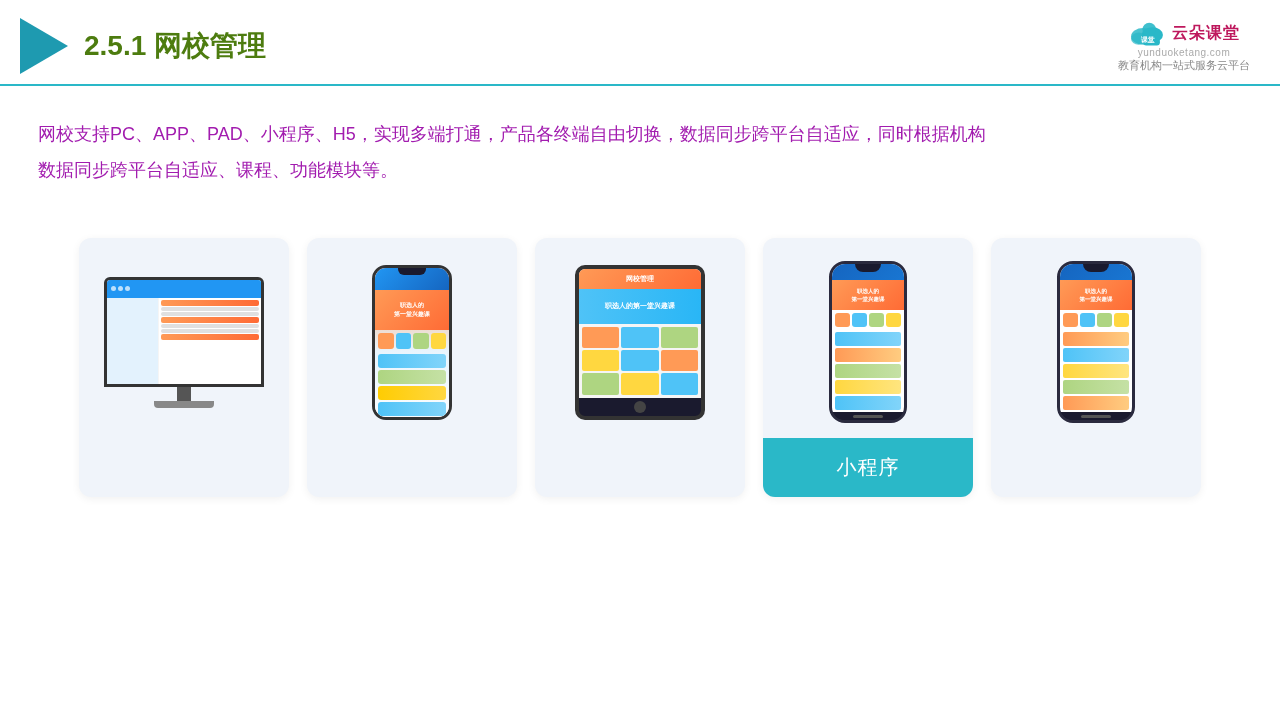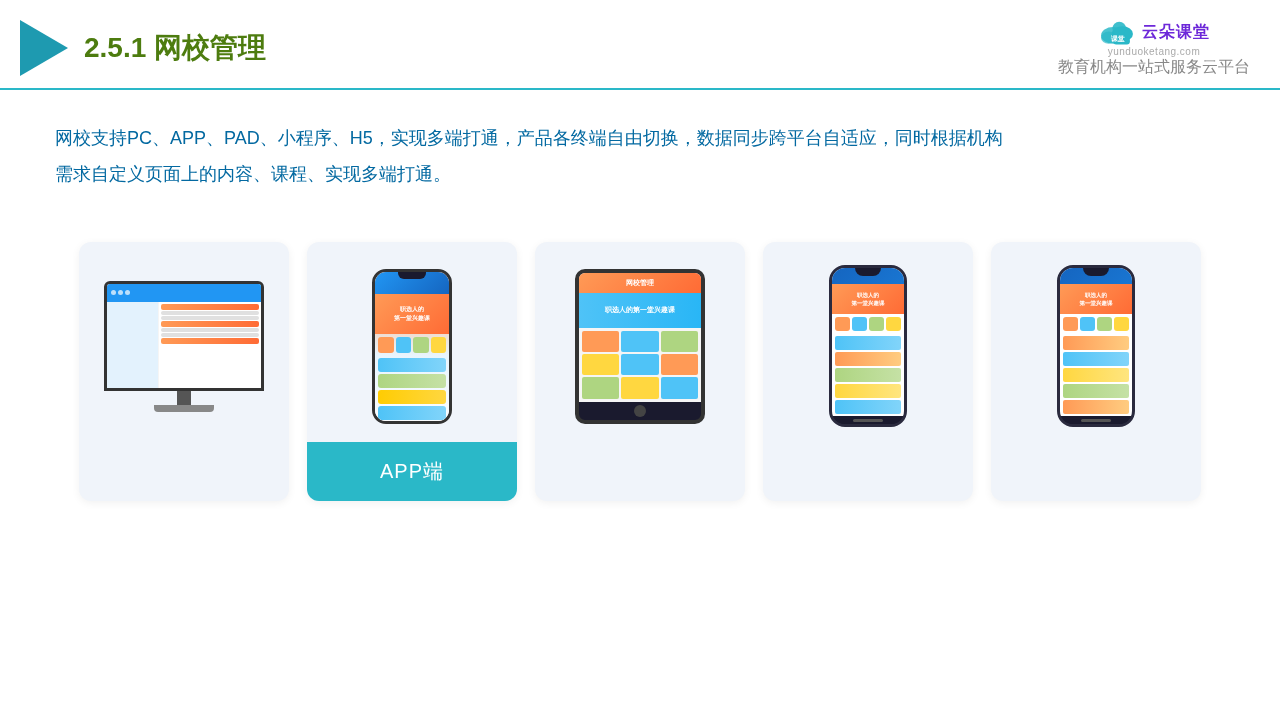--- a/index.html
+++ b/index.html
@@ -50,40 +50,40 @@
       display: flex;
       align-items: center;
       gap: 6px;
     }
     .cloud-icon {
       width: 38px;
       height: 28px;
     }
     .brand-name {
       font-size: 16px;
-      color: #6d28d9;
+      color: #be185d;
       font-weight: bold;
       letter-spacing: 1px;
     }
     .brand-url {
       font-size: 10px;
       color: #aaa;
       letter-spacing: 0.5px;
     }
     .brand-slogan {
-      font-size: 16px;
+      font-size: 11px;
       color: #888;
       white-space: nowrap;
     }
 
     
     .description {
-      padding: 30px 80px 10px 55px;
+      padding: 30px 80px 10px 38px;
       font-size: 18px;
-      color: #0369a1;
+      color: #a21caf;
       line-height: 2;
     }
 
     
     .cards-container {
       display: flex;
       justify-content: center;
       gap: 18px;
       padding: 30px 60px 30px 60px;
       margin-top: 10px;
@@ -454,21 +454,21 @@
       </svg>
       <span class="brand-name">云朵课堂</span>
     </div>
     <span class="brand-url">yunduoketang.com</span>
     <span class="brand-slogan">教育机构一站式服务云平台</span>
   </div>
 </div>
 
 <div class="description">
   <p>网校支持PC、APP、PAD、小程序、H5，实现多端打通，产品各终端自由切换，数据同步跨平台自适应，同时根据机构</p>
-  <p>需求自定义页面上的内容、课程、实现多端打通。</p>
+  <p>数据同步跨平台自适应、课程、功能模块等。</p>
 </div>
 
 <div class="cards-container">
 
   <div class="card">
     <div class="card-image-area">
       <div class="pc-mockup">
         <div class="pc-monitor">
           <div class="pc-screen">
             <div class="pc-screen-top">
@@ -514,21 +514,20 @@
           <div class="phone-screen-cards">
             <div class="phone-card-row"></div>
             <div class="phone-card-row2"></div>
             <div class="phone-card-row3"></div>
             <div class="phone-card-row"></div>
             <div class="phone-card-row2"></div>
           </div>
         </div>
       </div>
     </div>
-    <div class="card-label">APP端</div>
   </div>
 
   <div class="card">
     <div class="card-image-area">
       <div class="tablet-mockup">
         <div class="tablet-screen">
           <div class="tablet-screen-top">
             <span style="color:white;font-size:7px;font-weight:bold;">网校管理</span>
           </div>
           <div class="tablet-screen-hero">
@@ -572,20 +571,21 @@
             <div class="phone-mini-card c3"></div>
             <div class="phone-mini-card c4"></div>
             <div class="phone-mini-card"></div>
           </div>
         </div>
         <div class="phone-mini-bottom">
           <div class="phone-mini-bar"></div>
         </div>
       </div>
     </div>
+    <div class="card-label">小程序</div>
   </div>
 
   <div class="card">
     <div class="card-image-area">
       <div class="phone-mini">
         <div class="phone-mini-notch"></div>
         <div class="phone-mini-screen">
           <div class="phone-mini-header"></div>
           <div class="phone-mini-hero">
             <div class="phone-mini-hero-txt">职选人的<br>第一堂兴趣课</div>

